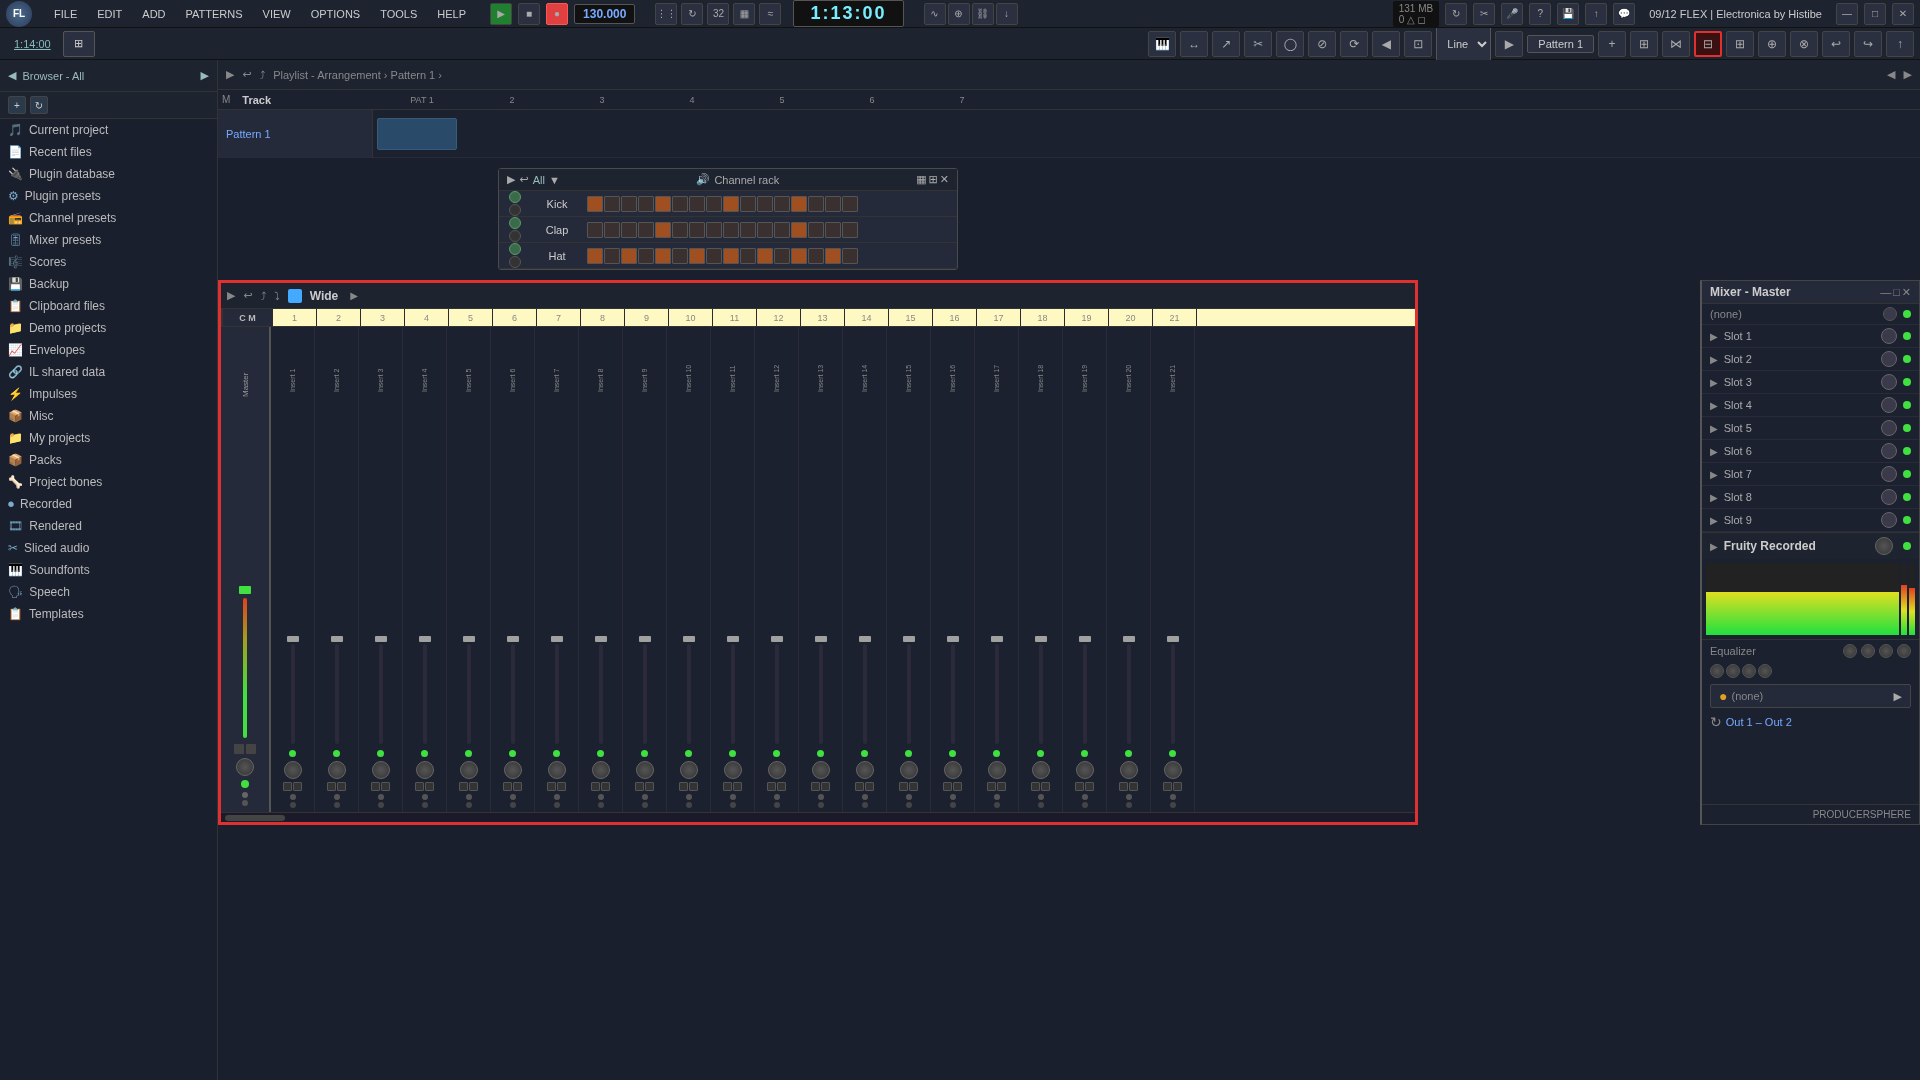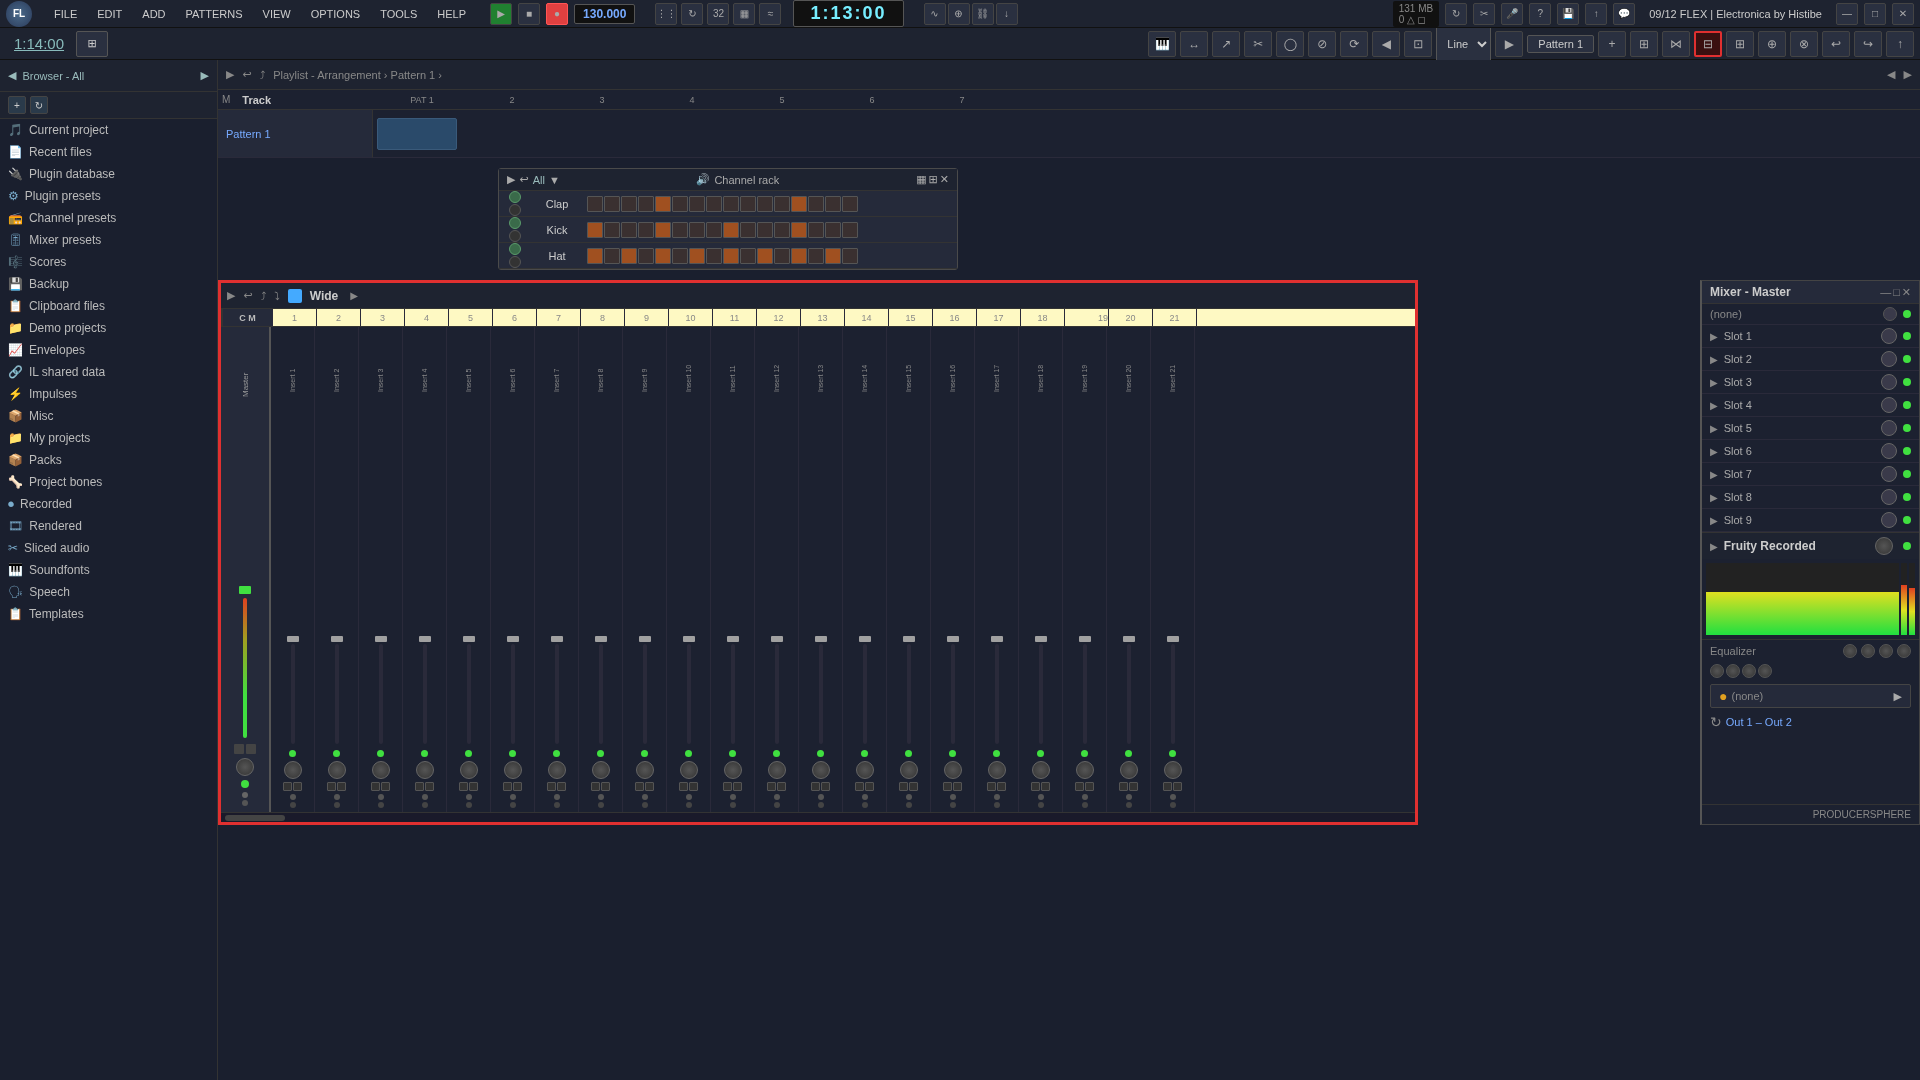--- a/index.html
+++ b/index.html
@@ -273,21 +273,21 @@
     <div class="transport-btn">↑</div>
     <div class="transport-btn">💬</div>
     <div style="color:#ccc;font-size:11px;padding:0 8px;">09/12 FLEX | Electronica by Histibe</div>
     <div class="transport-btn">—</div>
     <div class="transport-btn">□</div>
     <div class="transport-btn">✕</div>
   </div>
 </div>
 
 <div class="toolbar-row2">
-  <div style="color:#8bb;font-size:15px;padding:0 8px;text-decoration:underline;">1:14:00</div>
+  <div style="color:#8bb;font-size:11px;padding:0 8px;text-decoration:underline;">1:14:00</div>
   <div style="width:32px;height:26px;background:#2a3040;border:1px solid #555;border-radius:2px;display:flex;align-items:center;justify-content:center;cursor:pointer;">⊞</div>
 
   <div style="margin-left:auto;display:flex;align-items:center;gap:4px;">
     <div class="tb-btn">🎹</div>
     <div class="tb-btn">↔</div>
     <div class="tb-btn">↗</div>
     <div class="tb-btn">✂</div>
     <div class="tb-btn">◯</div>
     <div class="tb-btn">⊘</div>
     <div class="tb-btn">⟳</div>
@@ -483,56 +483,56 @@
             <span>⊞</span>
             <span>✕</span>
           </div>
         </div>
 
         <div class="channel-row">
           <div style="width:24px;display:flex;flex-direction:column;gap:1px;align-items:center;">
             <div style="width:12px;height:12px;background:#3a6a4a;border-radius:50%;border:1px solid #5a9a6a;"></div>
             <div style="width:12px;height:12px;background:#333;border-radius:50%;border:1px solid #555;"></div>
           </div>
-          <div class="channel-name">Clap</div>
+          <div class="channel-name">Kick</div>
           <div class="channel-pads">
-            <div class="pad"></div>
-            <div class="pad"></div>
-            <div class="pad"></div>
-            <div class="pad"></div>
-            <div class="pad active"></div>
-            <div class="pad"></div>
-            <div class="pad"></div>
-            <div class="pad"></div>
-            <div class="pad"></div>
+            <div class="pad active"></div>
+            <div class="pad"></div>
+            <div class="pad"></div>
+            <div class="pad"></div>
+            <div class="pad active"></div>
+            <div class="pad"></div>
+            <div class="pad"></div>
+            <div class="pad"></div>
+            <div class="pad active"></div>
             <div class="pad"></div>
             <div class="pad"></div>
             <div class="pad"></div>
             <div class="pad active"></div>
             <div class="pad"></div>
             <div class="pad"></div>
             <div class="pad"></div>
           </div>
         </div>
         <div class="channel-row">
           <div style="width:24px;display:flex;flex-direction:column;gap:1px;align-items:center;">
             <div style="width:12px;height:12px;background:#3a6a4a;border-radius:50%;border:1px solid #5a9a6a;"></div>
             <div style="width:12px;height:12px;background:#333;border-radius:50%;border:1px solid #555;"></div>
           </div>
-          <div class="channel-name">Kick</div>
+          <div class="channel-name">Clap</div>
           <div class="channel-pads">
-            <div class="pad active"></div>
-            <div class="pad"></div>
-            <div class="pad"></div>
-            <div class="pad"></div>
-            <div class="pad active"></div>
-            <div class="pad"></div>
-            <div class="pad"></div>
-            <div class="pad"></div>
-            <div class="pad active"></div>
+            <div class="pad"></div>
+            <div class="pad"></div>
+            <div class="pad"></div>
+            <div class="pad"></div>
+            <div class="pad active"></div>
+            <div class="pad"></div>
+            <div class="pad"></div>
+            <div class="pad"></div>
+            <div class="pad"></div>
             <div class="pad"></div>
             <div class="pad"></div>
             <div class="pad"></div>
             <div class="pad active"></div>
             <div class="pad"></div>
             <div class="pad"></div>
             <div class="pad"></div>
           </div>
         </div>
         <div class="channel-row">
@@ -589,21 +589,21 @@
         <div style="min-width:44px;text-align:center;color:#888;font-size:9px;line-height:18px;border-right:1px solid #2a2a3a;">9</div>
         <div style="min-width:44px;text-align:center;color:#888;font-size:9px;line-height:18px;border-right:1px solid #2a2a3a;">10</div>
         <div style="min-width:44px;text-align:center;color:#888;font-size:9px;line-height:18px;border-right:1px solid #2a2a3a;">11</div>
         <div style="min-width:44px;text-align:center;color:#888;font-size:9px;line-height:18px;border-right:1px solid #2a2a3a;">12</div>
         <div style="min-width:44px;text-align:center;color:#888;font-size:9px;line-height:18px;border-right:1px solid #2a2a3a;">13</div>
         <div style="min-width:44px;text-align:center;color:#888;font-size:9px;line-height:18px;border-right:1px solid #2a2a3a;">14</div>
         <div style="min-width:44px;text-align:center;color:#888;font-size:9px;line-height:18px;border-right:1px solid #2a2a3a;">15</div>
         <div style="min-width:44px;text-align:center;color:#888;font-size:9px;line-height:18px;border-right:1px solid #2a2a3a;">16</div>
         <div style="min-width:44px;text-align:center;color:#888;font-size:9px;line-height:18px;border-right:1px solid #2a2a3a;">17</div>
         <div style="min-width:44px;text-align:center;color:#888;font-size:9px;line-height:18px;border-right:1px solid #2a2a3a;">18</div>
-        <div style="min-width:44px;text-align:right;color:#888;font-size:9px;line-height:18px;border-right:1px solid #2a2a3a;">19</div>
+        <div style="min-width:44px;text-align:center;color:#888;font-size:9px;line-height:18px;border-right:1px solid #2a2a3a;">19</div>
         <div style="min-width:44px;text-align:center;color:#888;font-size:9px;line-height:18px;border-right:1px solid #2a2a3a;">20</div>
         <div style="min-width:44px;text-align:center;color:#888;font-size:9px;line-height:18px;border-right:1px solid #2a2a3a;">21</div>
       </div>
 
       <div style="display:flex;flex:1;overflow:hidden;">
 
         <div style="min-width:50px;background:#252a3a;border-right:2px solid #555;display:flex;flex-direction:column;align-items:center;padding:4px 0;">
           <div style="font-size:8px;color:#999;writing-mode:vertical-rl;transform:rotate(180deg);height:70px;padding:4px 0;">Master</div>
 
           <div style="flex:1;display:flex;flex-direction:column;align-items:center;justify-content:flex-end;padding-bottom:4px;gap:4px;">

